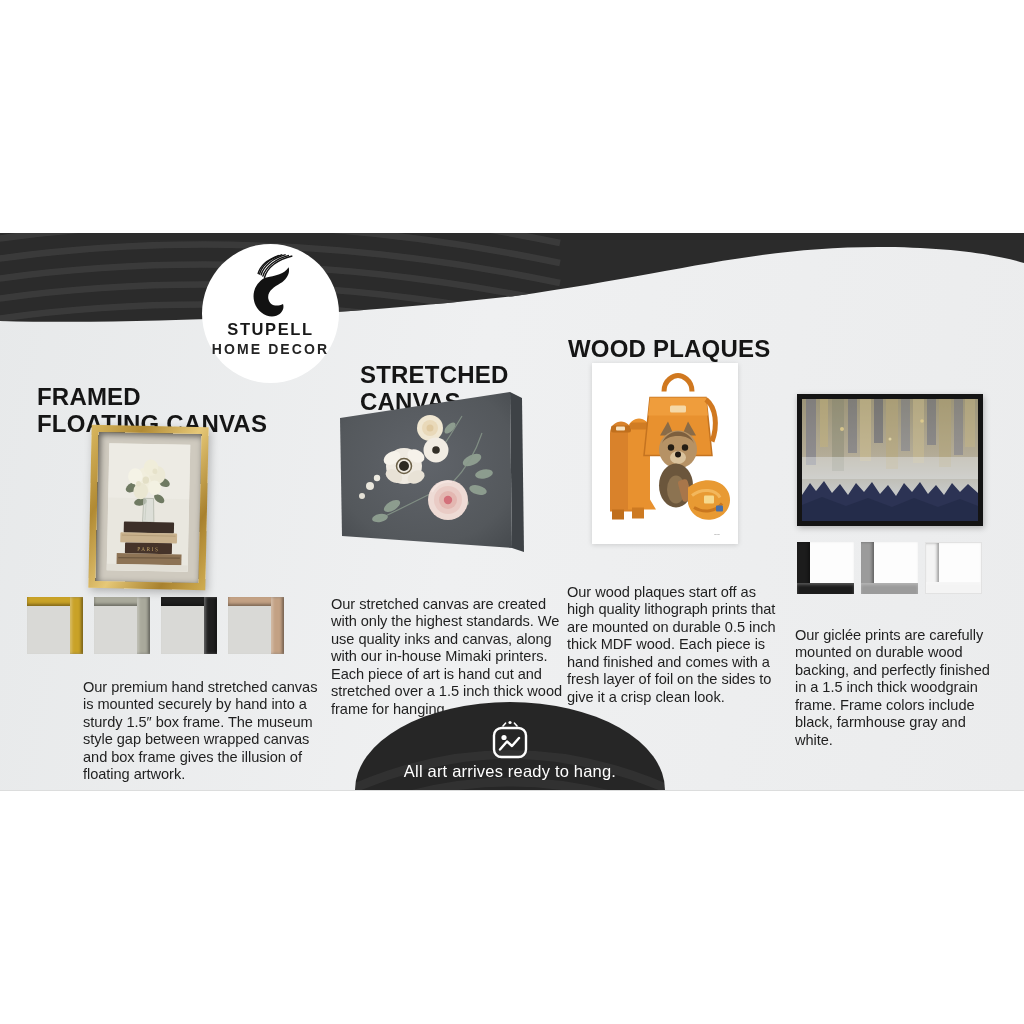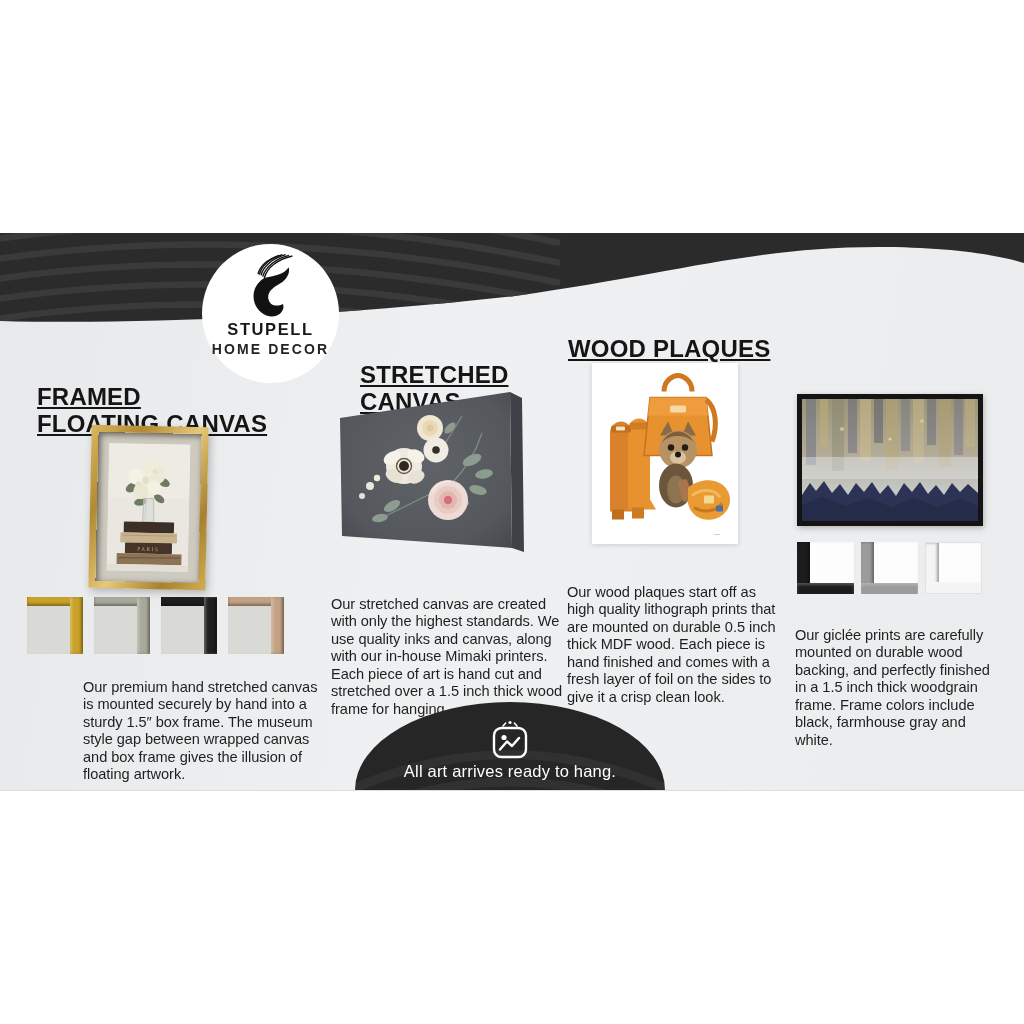--- a/index.html
+++ b/index.html
@@ -11,21 +11,21 @@
   .top-band{position:absolute;left:0;top:0;width:1024px;height:125px;}
   
   .logo-circle{position:absolute;left:202px;top:11px;width:137px;height:139px;border-radius:50%;
                background:#ffffff;display:flex;flex-direction:column;align-items:center;
                justify-content:flex-start;padding-top:10px;box-sizing:border-box;z-index:5;}
   .logo-name{font-size:16.5px;font-weight:700;letter-spacing:1.6px;color:#181818;margin-top:2px;}
   .logo-tagline{font-size:14px;font-weight:700;letter-spacing:2.1px;color:#242424;margin-top:2px;}
   
   .col-heading{position:absolute;font-size:24px;font-weight:800;color:#151515;
                line-height:1.13;letter-spacing:0.2px;white-space:nowrap;}
-  .col-heading span{display:block;text-decoration:underline;}
+  .col-heading span{display:block;}
   .col-para{position:absolute;font-size:14.6px;line-height:1.2;color:#1f1f1f;letter-spacing:-0.05px;}
   
   .float-frame{position:absolute;left:90px;top:193px;width:117px;height:163px;
                transform:rotate(1.2deg);
                background:linear-gradient(120deg,#d9b75f,#b18a33 25%,#e6c877 52%,#a8812e 78%,#d0ad52);
                box-shadow:2px 3px 8px rgba(0,0,0,0.25);}
   .float-gap{position:absolute;inset:7px;background:#cfcabf;
              box-shadow:inset 2px 2px 6px rgba(0,0,0,0.55);}
   .float-art{position:absolute;inset:11px;background:#efede6;}
   .float-art svg{display:block;width:100%;height:100%;}

